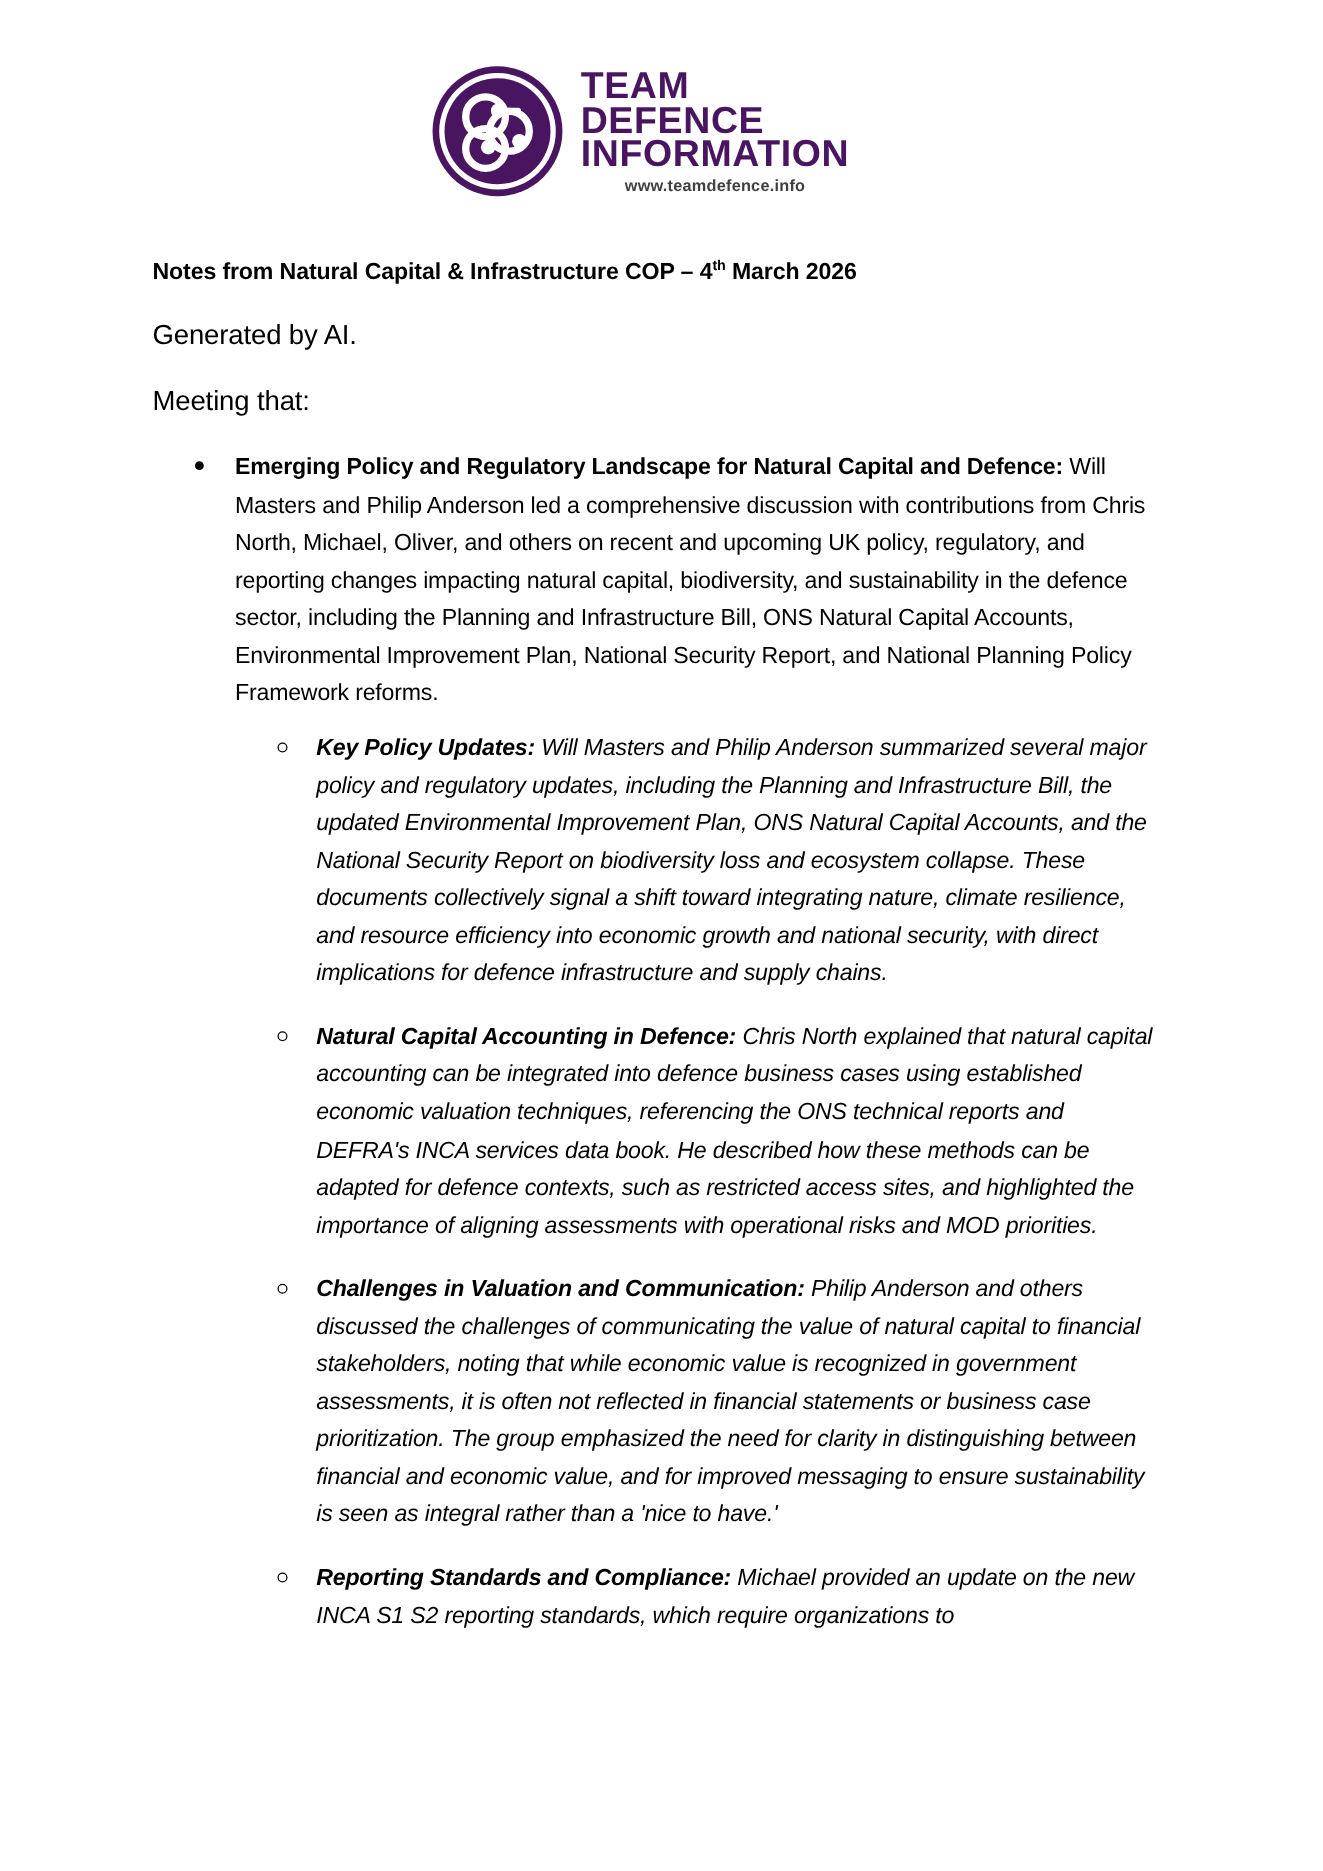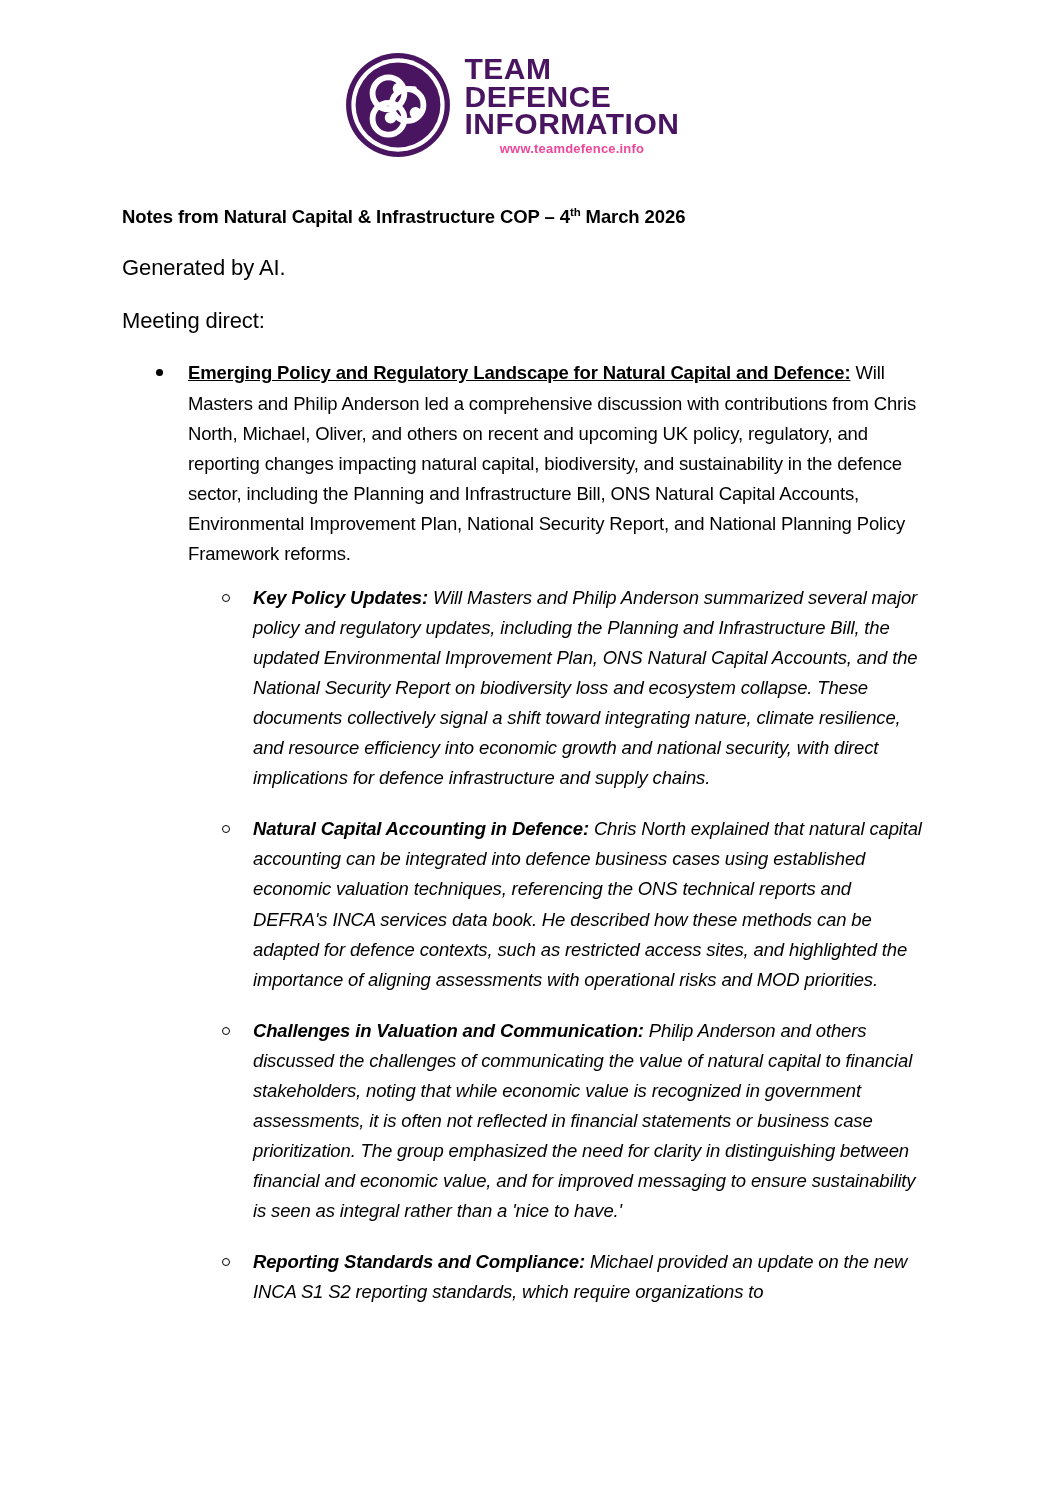--- a/index.html
+++ b/index.html
@@ -54,21 +54,21 @@
     font-size: 30px;
     letter-spacing: 0.5px;
     color: #4a1560;
     white-space: nowrap;
   }
   .logo-text .lt-url {
     font-family: "Liberation Sans", sans-serif;
     font-weight: bold;
     font-size: 13px;
     letter-spacing: 0.2px;
-    color: #ec4899;
+    color: #404040;
     margin-top: 5px;
     text-align: center;
     white-space: nowrap;
   }
 
   
   .doc {
     position: absolute;
     top: 205px;
     left: 122px;
@@ -115,21 +115,20 @@
     border-radius: 50%;
     background: #000000;
   }
   .l1text {
     font-size: 18.5px;
     line-height: 1.625;
     letter-spacing: -0.15px;
   }
   .l1text b {
     font-weight: bold;
-    text-decoration: underline;
   }
 
   
   ul.level2 {
     list-style: none;
     margin: 14px 0 0 0;
     padding: 0;
     font-style: italic;
   }
   ul.level2 > li.l2item {
@@ -193,21 +192,21 @@
 
     </div>
   </div>
 
   <div class="doc">
 
     <h1 class="doc-title"><span>Notes from Natural Capital &amp; Infrastructure COP – 4</span><sup>th</sup><span> March 2026</span></h1>
 
     <p class="para">Generated by AI.</p>
 
-    <p class="para">Meeting direct:</p>
+    <p class="para">Meeting that:</p>
 
     <ul class="level1">
       <li class="l1item">
         <span class="marker-disc"></span>
         <div class="l1text"><b>Emerging Policy and Regulatory Landscape for Natural Capital and Defence:</b><span> Will Masters and Philip Anderson led a comprehensive discussion with contributions from Chris North, Michael, Oliver, and others on recent and upcoming UK policy, regulatory, and reporting changes impacting natural capital, biodiversity, and sustainability in the defence sector, including the Planning and Infrastructure Bill, ONS Natural Capital Accounts, Environmental Improvement Plan, National Security Report, and National Planning Policy Framework reforms.</span></div>
 
         <ul class="level2">
           <li class="l2item">
             <span class="marker-circle"></span>
             <div class="l2text"><b>Key Policy Updates:</b><span> Will Masters and Philip Anderson summarized several major policy and regulatory updates, including the Planning and Infrastructure Bill, the updated Environmental Improvement Plan, ONS Natural Capital Accounts, and the National Security Report on biodiversity loss and ecosystem collapse. These documents collectively signal a shift toward integrating nature, climate resilience, and resource efficiency into economic growth and national security, with direct implications for defence infrastructure and supply chains.</span></div>

